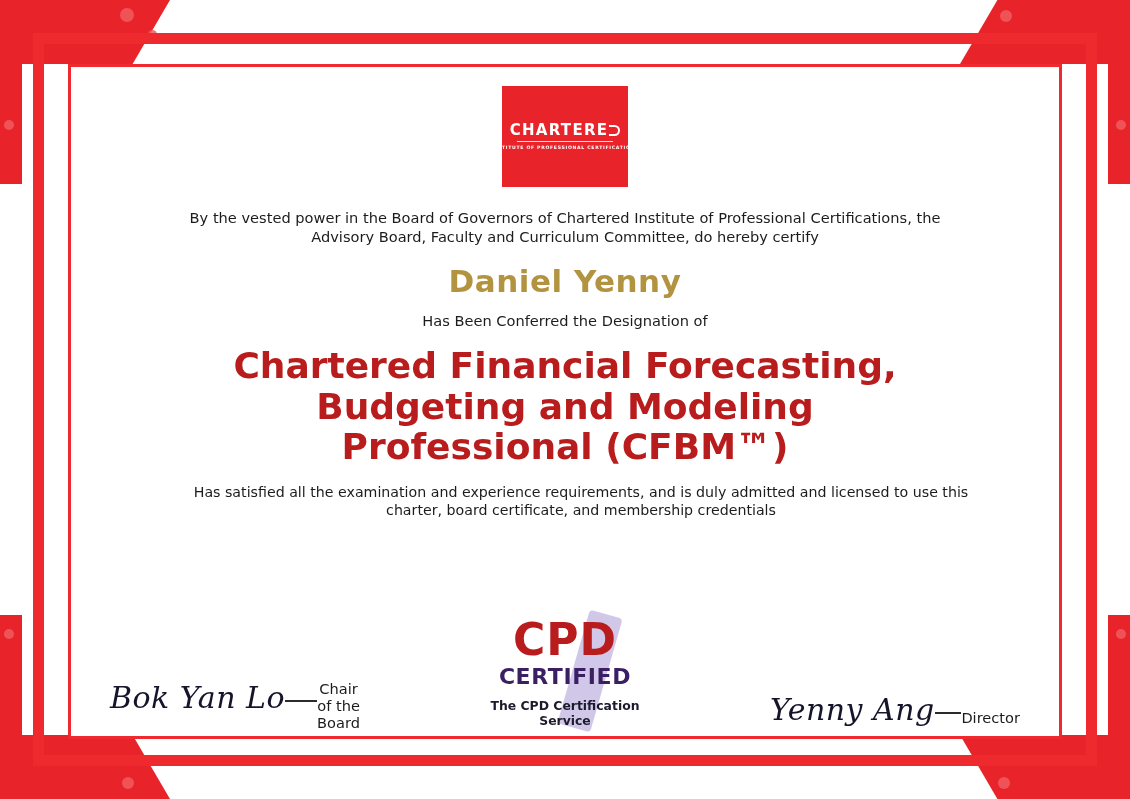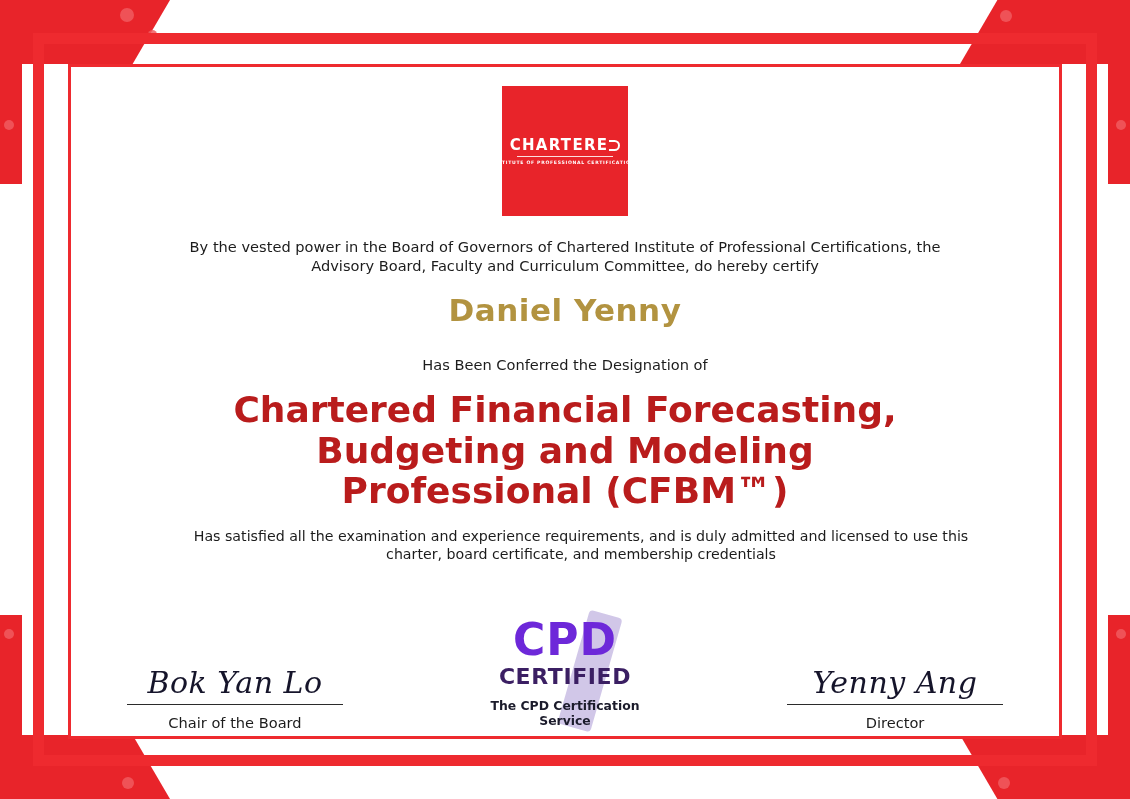--- a/index.html
+++ b/index.html
@@ -82,21 +82,21 @@
     bottom: 66px;
     display: flex;
     flex-direction: column;
     align-items: center;
     text-align: center;
     color: #1b1b1b;
   }
 
   .logo {
     width: 126px;
-    height: 130px;
+    height: 101px;
     background: #e8242a;
     margin-top: 14px;
     display: flex;
     flex-direction: column;
     align-items: center;
     justify-content: center;
     color: #ffffff;
   }
   .logo-word {
     font-size: 15px;
@@ -139,21 +139,21 @@
 
   .recipient {
     margin-top: 17px;
     font-size: 31px;
     font-weight: 700;
     color: #b29340;
     letter-spacing: .5px;
   }
 
   .conferred {
-    margin-top: 28px;
+    margin-top: 13px;
     font-size: 14.6px;
     color: #1c1c1c;
   }
 
   .designation {
     margin-top: 17px;
     font-size: 36px;
     font-weight: 700;
     color: #b91c1c;
     line-height: 1.12;
@@ -178,21 +178,20 @@
     bottom: 2px;
     display: flex;
     align-items: flex-end;
     justify-content: space-between;
     padding: 0 34px;
     box-sizing: border-box;
   }
   .sig-block {
     width: 250px;
     display: flex;
-    flex-direction: column;
     align-items: center;
   }
   .sig-script {
     font-family: "DejaVu Serif", serif;
     font-style: italic;
     font-size: 30px;
     color: #15142a;
     line-height: 1;
     padding-bottom: 6px;
     letter-spacing: .5px;
@@ -227,21 +226,21 @@
     background: #c9bde4;
     opacity: .85;
     transform: translateX(8px) rotate(16deg);
     border-radius: 4px;
   }
   .cpd-main {
     position: relative;
     z-index: 2;
     font-size: 44px;
     font-weight: 700;
-    color: #6d28d9;
+    color: #b91c1c;
     letter-spacing: 1px;
     line-height: 1;
   }
   .cpd-certified {
     position: relative;
     z-index: 2;
     font-size: 22px;
     font-weight: 700;
     color: #3b1f63;
     letter-spacing: .6px;

